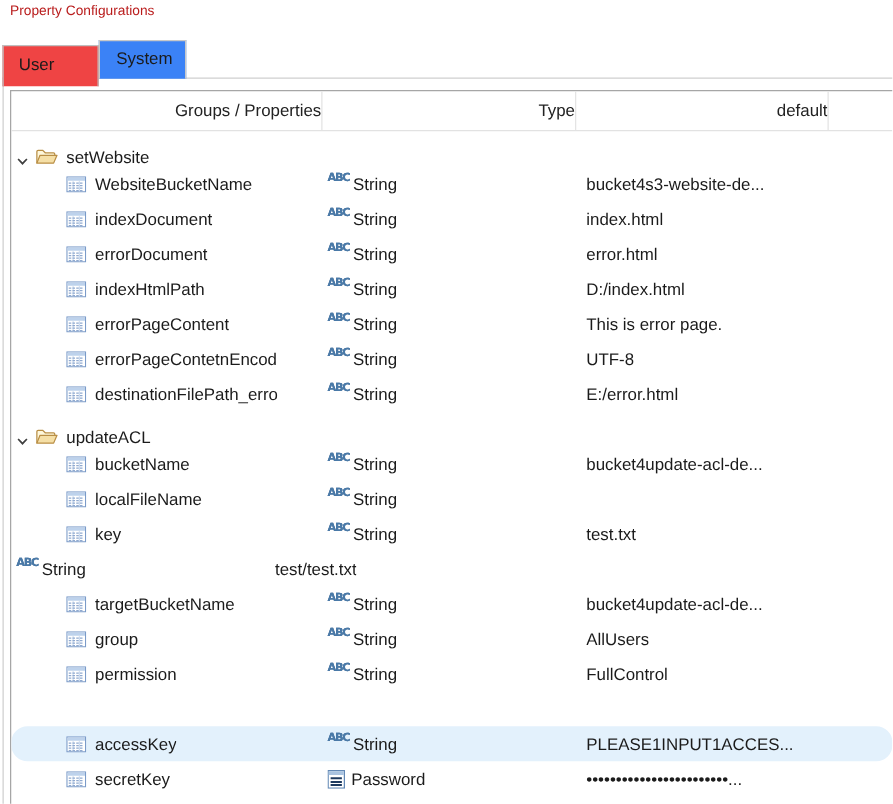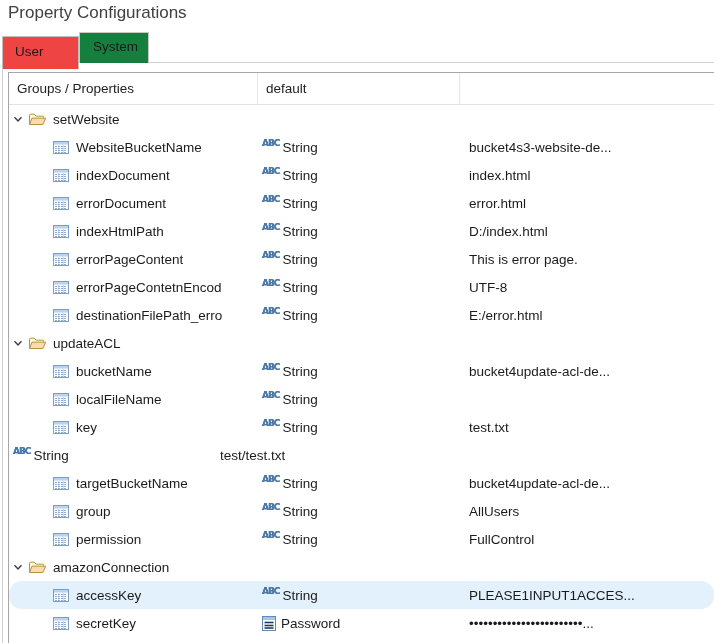--- a/index.html
+++ b/index.html
@@ -1,53 +1,53 @@
 <!DOCTYPE html>
 <html><head>
 <meta charset="utf-8">
 <style>
   html,body{margin:0;padding:0;}
   body{
     width:714px;height:643px;position:relative;overflow:hidden;
     background:#ffffff;color:#1b1b1b;
     font-family:"Liberation Sans",sans-serif;
   }
-  .page-title{position:absolute;left:8px;top:3px;font-size:17px;color:#404040;}
+  .page-title{position:absolute;left:8px;top:3px;font-size:11px;color:#b91c1c;}
   .tab{position:absolute;box-sizing:border-box;font-size:13.5px;cursor:default;}
   .tab-active{
     left:2px;top:36px;width:77px;height:33px;background:#ef4444;
     border:1px solid #bfbfbf;border-bottom:none;z-index:3;padding:7px 0 0 12px;
   }
   .tab-inactive{
-    left:79px;top:32px;width:70px;height:31px;background:#15803d;
+    left:79px;top:32px;width:70px;height:31px;background:#3b82f6;
     border:1px solid #c8c8c8;border-bottom:none;z-index:1;padding:6px 10px 0 13px;
   }
   .panel{
     position:absolute;left:2px;top:62px;width:711px;height:581px;
     border:1px solid #cfcfcf;border-right:none;border-bottom:none;background:#fff;
   }
   .table{
     position:absolute;left:5px;top:9px;right:0;bottom:0;
     border-left:1px solid #a6a6a6;border-top:1px solid #a6a6a6;
     overflow:hidden;font-size:13.5px;background:#fff;
   }
-  .thead{display:flex;height:32px;box-sizing:border-box;border-bottom:1px solid #e2e2e2;color:#222;}
+  .thead{display:flex;height:32px;box-sizing:border-box;border-bottom:1px solid #e2e2e2;color:#222;text-align:right;}
   .hcell{box-sizing:border-box;padding:8px 0 0 8px;border-right:1px solid #e4e4e4;overflow:hidden;white-space:nowrap;}
   .hc1{width:249px;}
   .hc2{width:203px;}
   .hc3{width:202px;}
   .hfill{flex:1;border-right:none;}
   .row{display:flex;height:28px;align-items:stretch;}
   .row.selected{background:#e3f1fc;border-radius:13px;}
   .cell{box-sizing:border-box;display:flex;align-items:center;height:100%;overflow:hidden;white-space:nowrap;}
   .col1{width:249px;}
   .col2{width:203px;padding-left:4px;}
   .col3{width:202px;padding-left:8px;}
   .colfill{flex:1;}
-  .grp .col1{padding-left:4px;}
+  .grp .col1{padding-left:4px;align-items:flex-end;}
   .prp .col1{padding-left:44px;}
   .chev{display:inline-flex;width:10px;margin-right:5px;flex:none;}
   .fold{display:inline-flex;margin-right:6px;flex:none;}
   .gicon{display:inline-flex;margin-right:7px;flex:none;}
   .ticon{display:inline-flex;margin-right:5px;flex:none;}
   .abc{
     font-family:"DejaVu Sans",sans-serif;font-weight:bold;font-size:9px;
     letter-spacing:-1px;color:#4a7aa8;text-shadow:0 0 0.4px #3a6390;
     position:relative;top:-4px;margin-right:3px;flex:none;
   }
@@ -58,20 +58,21 @@
 
 <div class="page-title">Property Configurations</div>
 
 <div class="tab tab-active">User</div>
 <div class="tab tab-inactive">System</div>
 
 <div class="panel">
   <div class="table">
     <div class="thead">
       <div class="hcell hc1">Groups / Properties</div>
+      <div class="hcell hc2">Type</div>
       <div class="hcell hc3">default</div>
       <div class="hcell hfill"></div>
     </div>
     <div id="tbody">
         <div class="row grp">
           <div class="cell col1">
             <span class="chev">
               <svg width="10" height="7" viewBox="0 0 10 7">
                 <polyline points="1.5,1.2 5,4.9 8.5,1.2" fill="none" stroke="#404040" stroke-width="1.4"></polyline>
               </svg>
@@ -459,34 +460,20 @@
           <div class="cell col2">
             <span class="abc">ABC</span>
             <span class="typetxt">String</span>
           </div>
           <div class="cell col3">
             <span class="deftxt">FullControl</span>
           </div>
           <div class="cell colfill"></div>
         </div>
         <div class="row grp">
-          <div class="cell col1">
-            <span class="chev">
-              <svg width="10" height="7" viewBox="0 0 10 7">
-                <polyline points="1.5,1.2 5,4.9 8.5,1.2" fill="none" stroke="#404040" stroke-width="1.4"></polyline>
-              </svg>
-            </span>
-            <span class="fold">
-              <svg width="19" height="15" viewBox="0 0 19 15">
-                <path d="M1.5 12.5 V3.2 Q1.5 2.2 2.5 2.2 H6.2 L8.2 4.2 H14.8 Q15.8 4.2 15.8 5.2 V6.2" fill="#fff8dc" stroke="#b98e45"></path>
-                <path d="M4 6.2 H17.6 L14.9 12.5 H1.5 Z" fill="#f5dfa6" stroke="#b98e45" stroke-linejoin="round"></path>
-              </svg>
-            </span>
-            <span class="nametxt">amazonConnection</span>
-          </div>
           <div class="cell col2"></div>
           <div class="cell col3"></div>
           <div class="cell colfill"></div>
         </div>
         <div class="row prp selected">
           <div class="cell col1">
             <span class="gicon">
               <svg width="16" height="13" viewBox="0 0 16 13">
                 <rect x="0.5" y="0.5" width="15" height="12" fill="#ffffff" stroke="#7b9bc8"></rect>
                 <rect x="1" y="1" width="14" height="2.6" fill="#bdd2ec"></rect>

